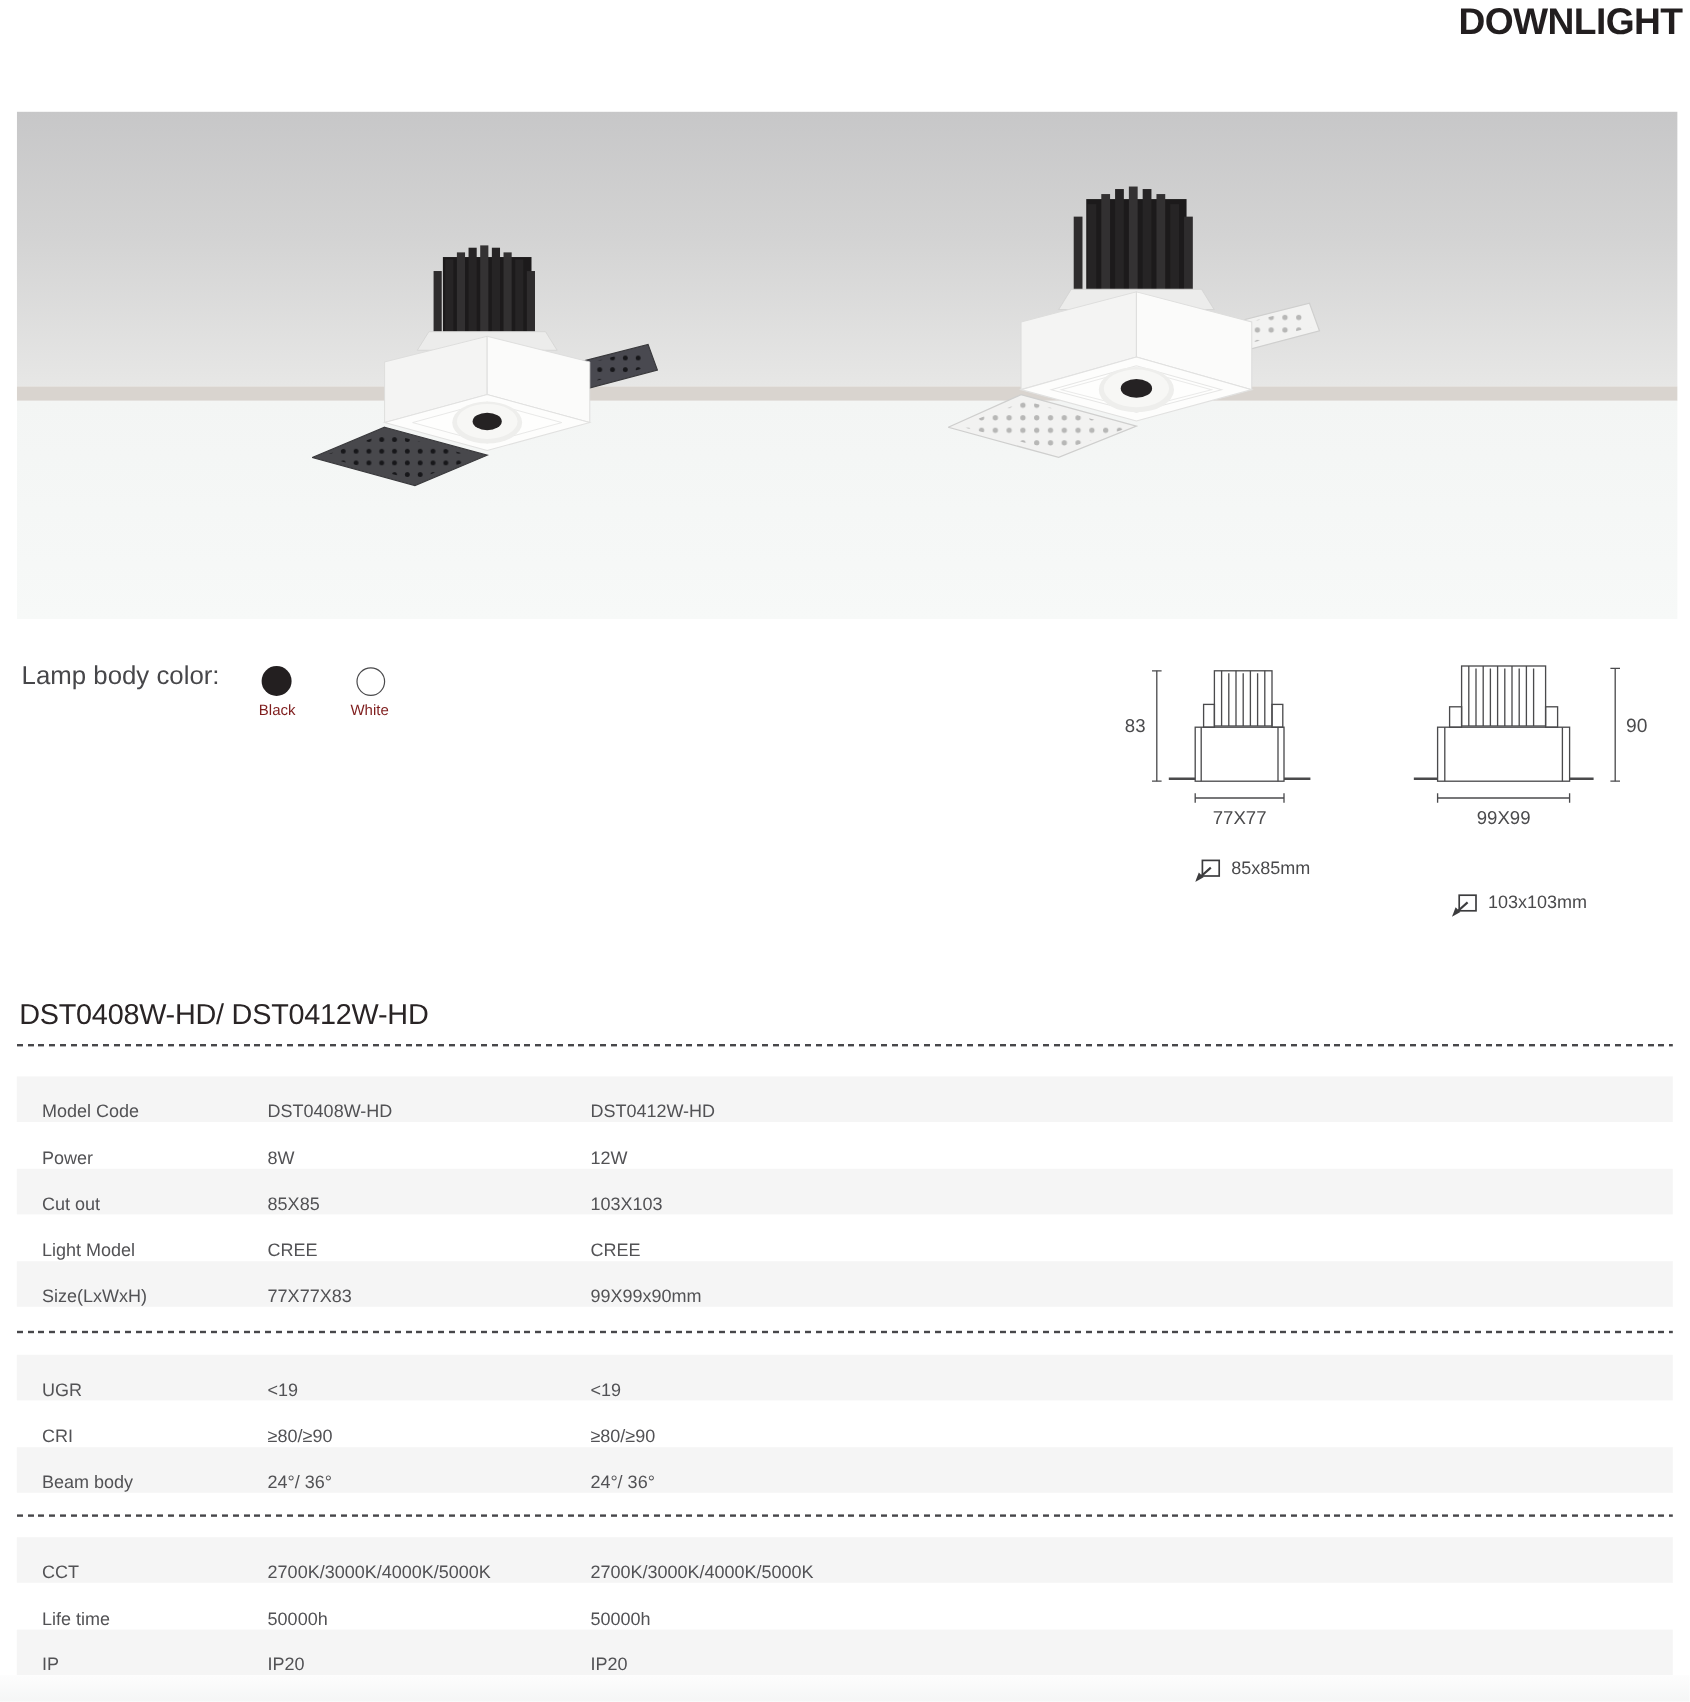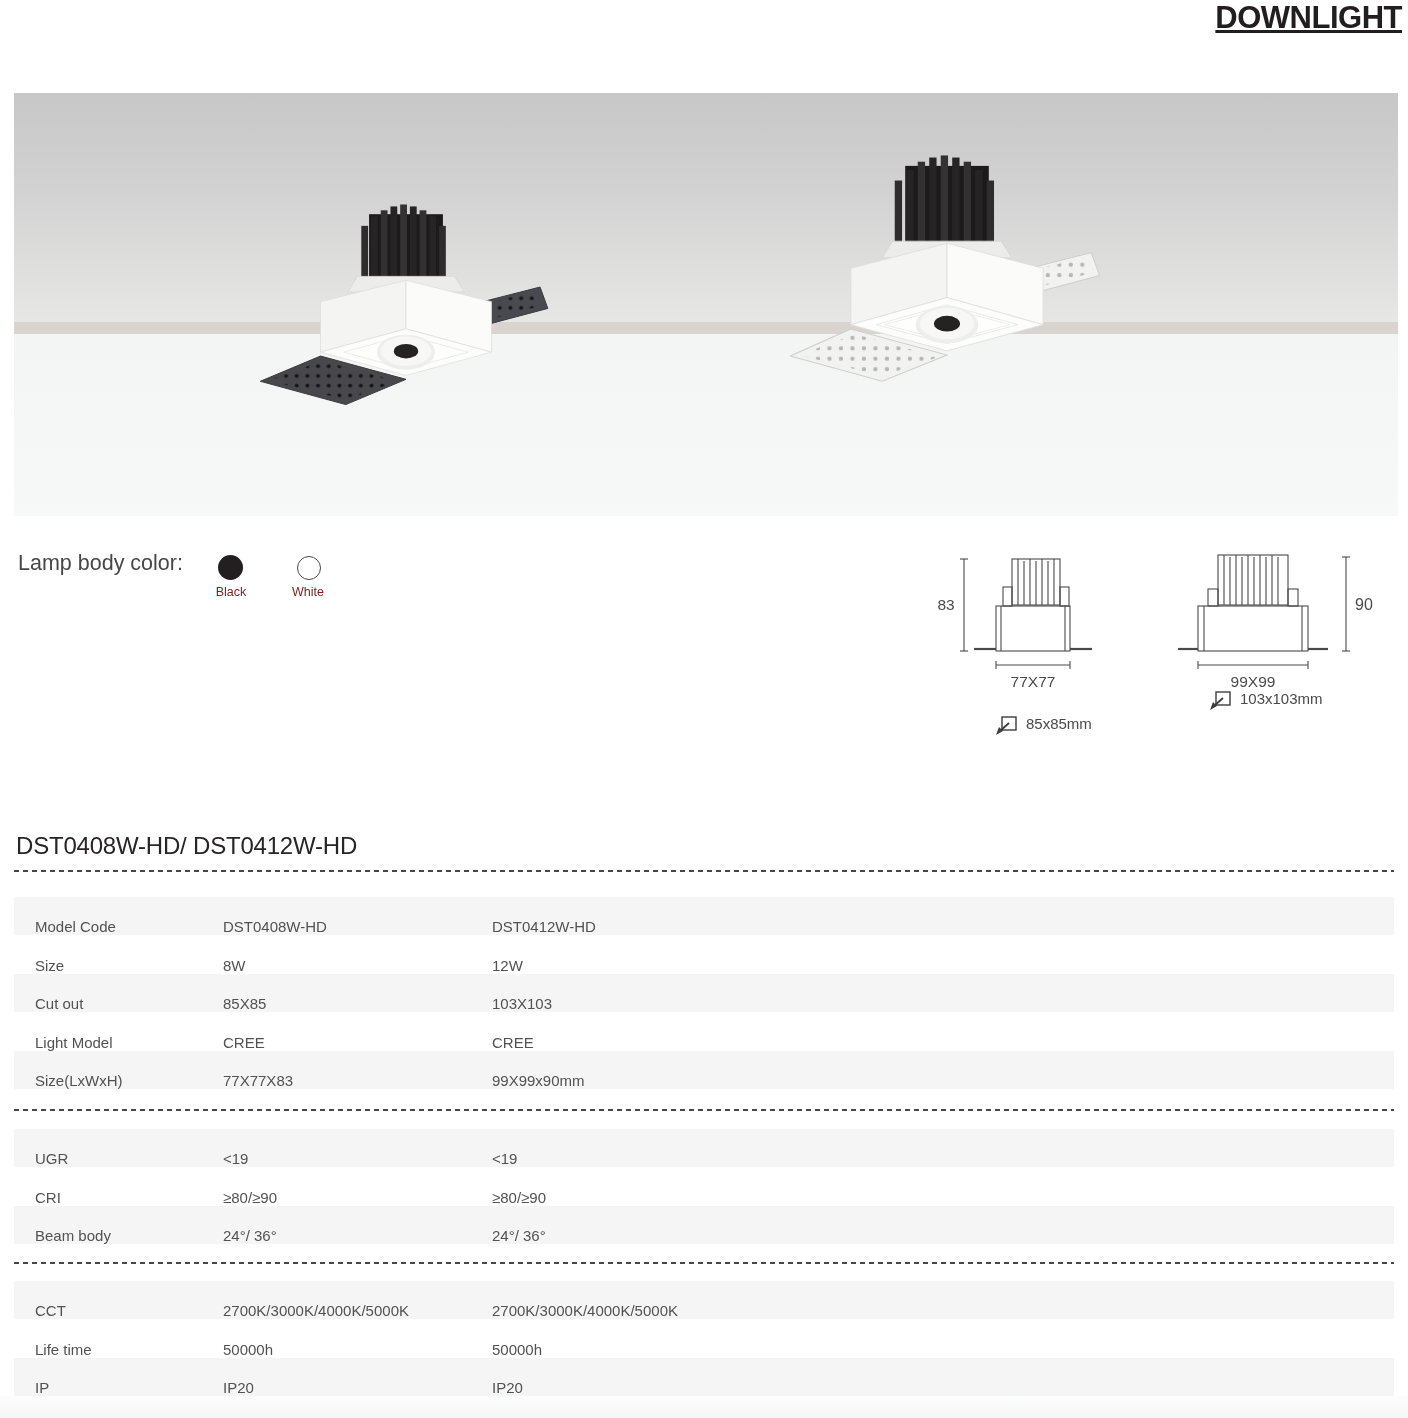--- a/index.html
+++ b/index.html
@@ -2,21 +2,21 @@
 <html><head>
 <meta charset="utf-8">
 <style>
   html,body{margin:0;padding:0}
   body{
     width:1408px;height:1418px;position:relative;overflow:hidden;
     background:#ffffff;font-family:"Liberation Sans",sans-serif;
   }
   .page-title{
     position:absolute;top:0;right:6px;margin:0;
-    font-size:31px;font-weight:700;color:#221e1f;letter-spacing:-.5px;text-decoration:underline;
+    font-size:31px;font-weight:700;color:#221e1f;letter-spacing:-.5px;
   }
   
   .banner{position:absolute;left:14px;top:93px;width:1384px;height:423px;overflow:hidden}
   .sky{height:229px;background:linear-gradient(180deg,#c7c7c8 0%,#d3d3d3 45%,#e7e7e6 100%)}
   .stripe{height:12px;background:#d9d4cf}
   .floor{height:182px;background:linear-gradient(180deg,#f3f5f4 0%,#f7f9f8 100%)}
   .product-1{position:absolute;left:246px;top:94px;width:292px;height:238px}
   .product-2{position:absolute;left:776px;top:52px;width:314px;height:256px}
   
   .color-label{position:absolute;left:18px;top:551px;font-size:21.5px;color:#47474a}
@@ -24,21 +24,21 @@
   .dot-black{left:218px;top:555px;width:25px;height:25px;background:#231f20}
   .dot-white{left:297px;top:556px;width:22px;height:22px;background:#fff;border:1.3px solid #4a4a4c}
   .swatch-label{position:absolute;top:585px;width:50px;text-align:center;font-size:12.5px;color:#7f1d1d}
   .swatch-label.b{left:206px}
   .swatch-label.w{left:283px}
   
   .drawing-1{position:absolute;left:928px;top:547px;width:180px;height:145px}
   .drawing-2{position:absolute;left:1178px;top:547px;width:210px;height:145px}
   .cutout{position:absolute;display:flex;align-items:flex-start;gap:8px;font-size:15px;color:#4a4a4c}
   .cutout-1{left:996px;top:715px}
-  .cutout-2{left:1210px;top:690px}
+  .cutout-2{left:1210px;top:744px}
   
   .model-title{position:absolute;left:16px;top:832px;margin:0;font-size:24px;font-weight:400;color:#292425;letter-spacing:-.2px}
   .dash{position:absolute;left:14px;width:1380px;height:2px;
         background:repeating-linear-gradient(90deg,#47474a 0 5px,transparent 5px 9px)}
   .dash-1{top:870px}.dash-2{top:1109px}.dash-3{top:1262px}
   .spec-section{position:absolute;left:14px;width:1380px}
   .s1{top:897px}.s2{top:1129px}.s3{top:1281px}
   .spec-row{height:38.4px;display:flex;align-items:flex-end;padding-left:21px;
             font-size:15px;color:#525255}
   .spec-row:nth-child(odd){background:#f5f5f5}
@@ -220,21 +220,21 @@
 <h2 class="model-title">DST0408W-HD/ DST0412W-HD</h2>
 <div class="dash dash-1"></div>
 
 <div class="spec-section s1">
   <div class="spec-row">
     <span class="c0">Model Code</span>
     <span class="c1">DST0408W-HD</span>
     <span class="c2">DST0412W-HD</span>
   </div>
   <div class="spec-row">
-    <span class="c0">Size</span>
+    <span class="c0">Power</span>
     <span class="c1">8W</span>
     <span class="c2">12W</span>
   </div>
   <div class="spec-row">
     <span class="c0">Cut out</span>
     <span class="c1">85X85</span>
     <span class="c2">103X103</span>
   </div>
   <div class="spec-row">
     <span class="c0">Light Model</span>

